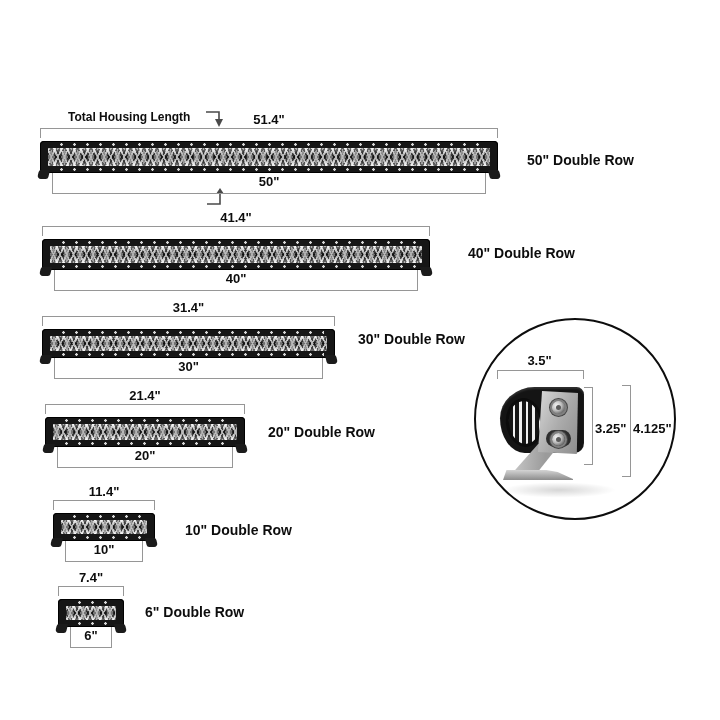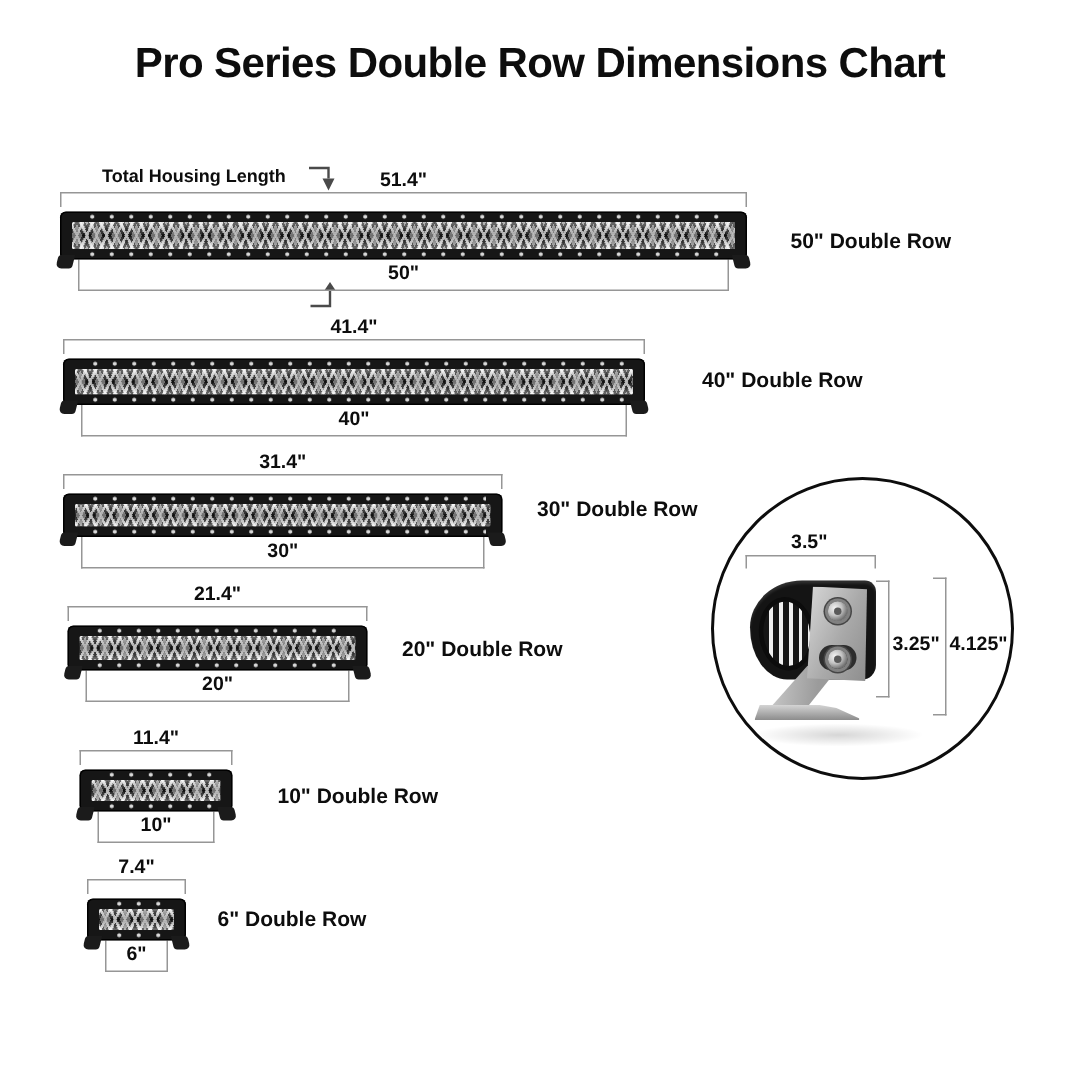--- a/index.html
+++ b/index.html
@@ -85,21 +85,20 @@
   .sv-dim{position:absolute;font-size:13px;font-weight:bold;white-space:nowrap;}
   .svd-w{left:497px;top:353px;width:85px;text-align:center;}
   .svd-h1{left:595px;top:421px;}
   .svd-h2{left:633px;top:421px;}
 </style>
 </head>
 <body>
 
 <div class="canvas">
 
-  <div class="page-title">Pro Series Double Row Dimensions Chart</div>
 
   <div class="anno anno-total">Total Housing Length</div>
   <svg class="elbow" style="left:205px;top:106px;" width="22" height="24">
     <path d="M1 6 H14 V13" fill="none" stroke="#4a4a4a" stroke-width="1.6"></path>
     <polygon points="10,13 18,13 14,21" fill="#4a4a4a"></polygon>
   </svg>
   <svg class="elbow" style="left:206px;top:187px;" width="22" height="19">
     <path d="M1 17 H14 V7" fill="none" stroke="#4a4a4a" stroke-width="1.6"></path>
     <polygon points="10,7 18,7 14,1" fill="#4a4a4a"></polygon>
   </svg>

